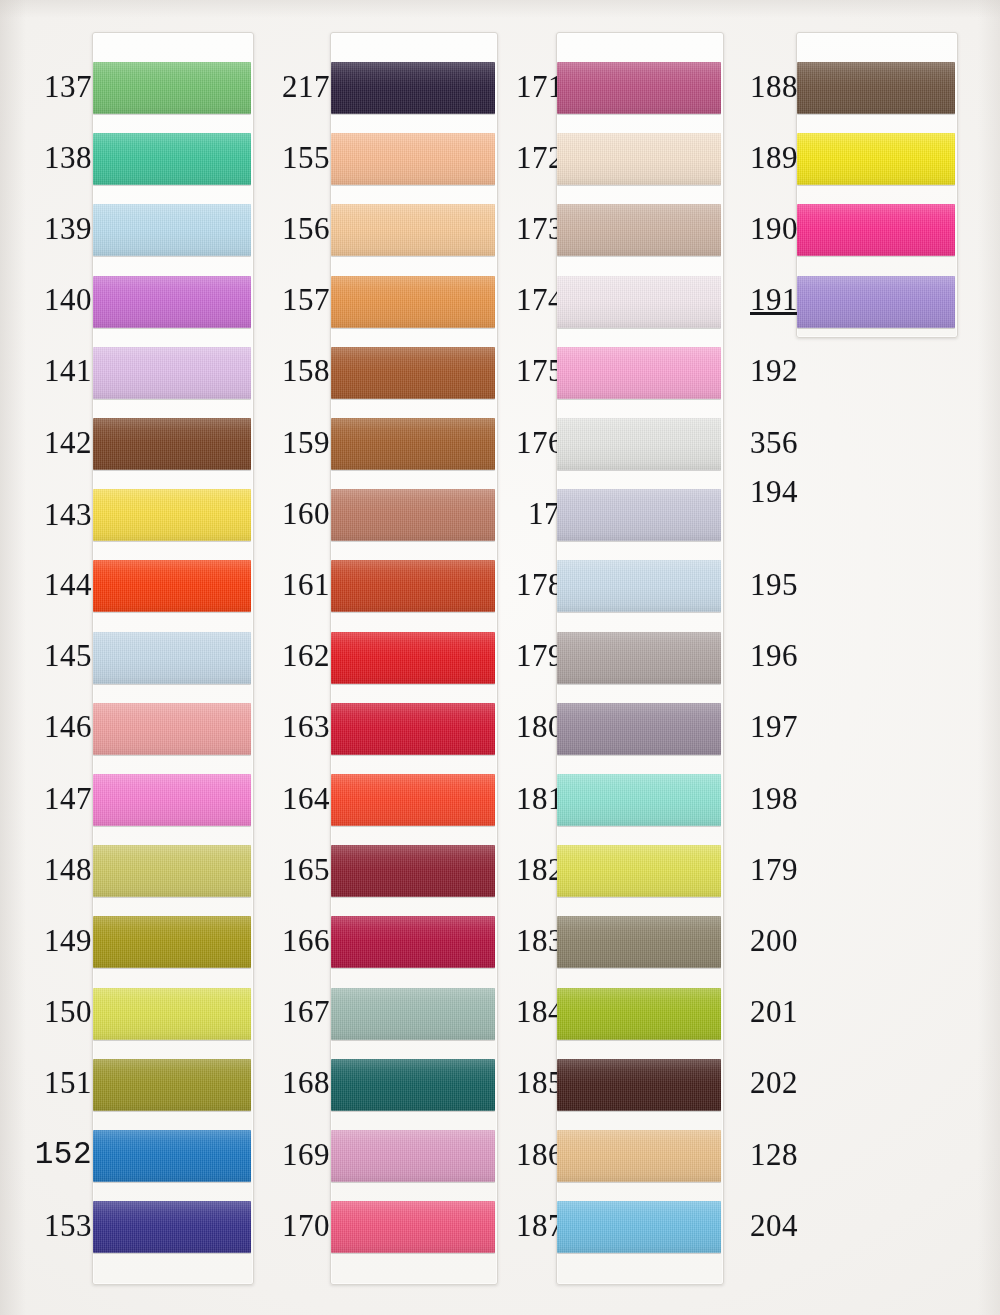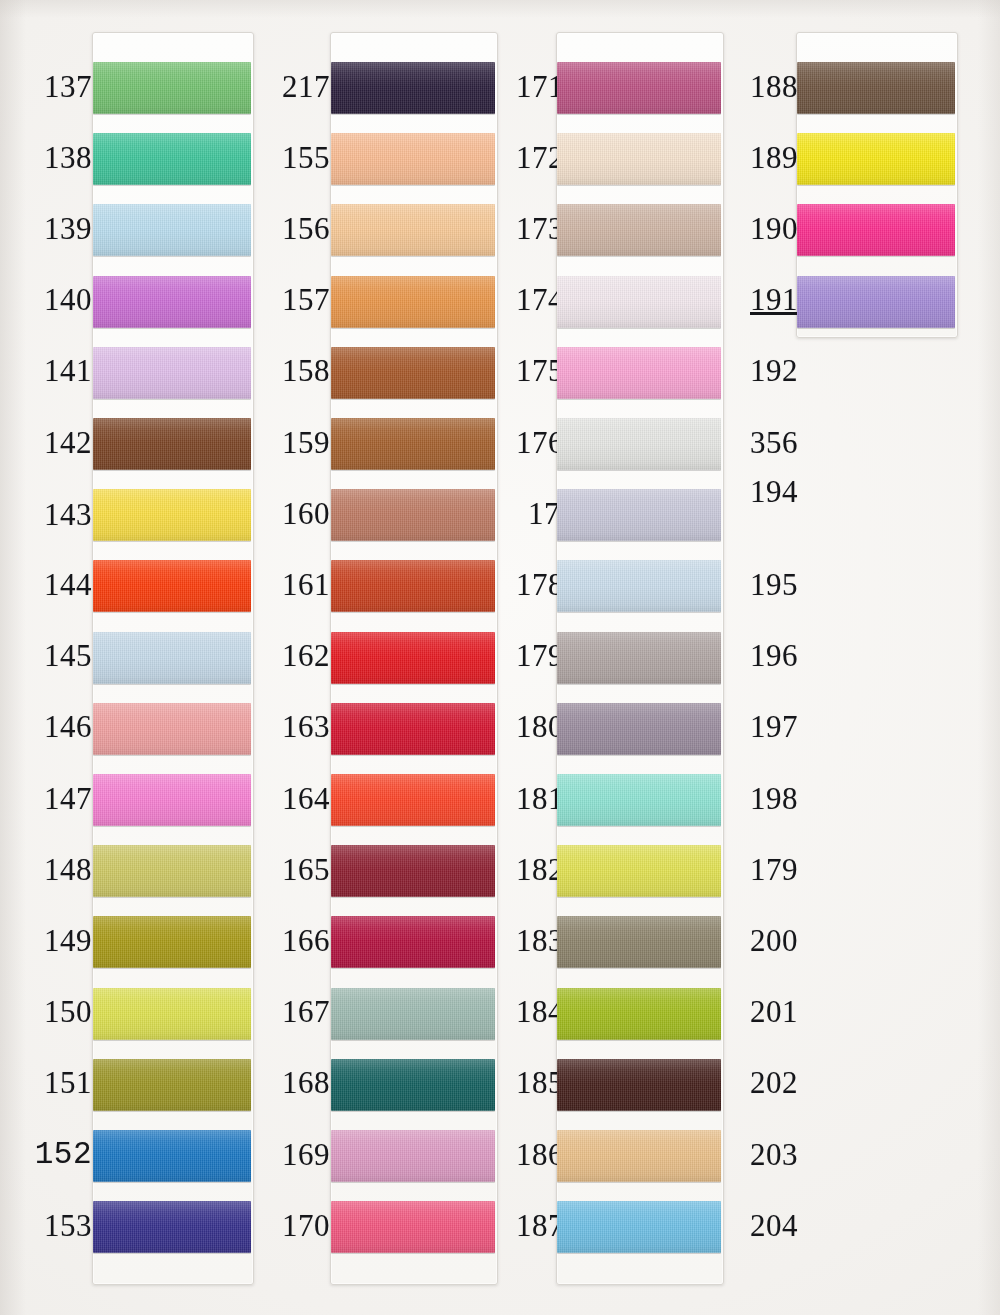--- a/index.html
+++ b/index.html
@@ -210,16 +210,16 @@
       <div class="num" style="left: 730px; width: 68px; top: 426.5px;">356</div>
       <div class="num" style="left: 730px; width: 68px; top: 476px;">194</div>
       <div class="num" style="left: 730px; width: 68px; top: 568.9px;">195</div>
       <div class="num" style="left: 730px; width: 68px; top: 640.1px;">196</div>
       <div class="num" style="left: 730px; width: 68px; top: 711.3px;">197</div>
       <div class="num" style="left: 730px; width: 68px; top: 782.5px;">198</div>
       <div class="num" style="left: 730px; width: 68px; top: 853.7px;">179</div>
       <div class="num" style="left: 730px; width: 68px; top: 924.9px;">200</div>
       <div class="num" style="left: 730px; width: 68px; top: 996.1px;">201</div>
       <div class="num" style="left: 730px; width: 68px; top: 1067.3px;">202</div>
-      <div class="num" style="left: 730px; width: 68px; top: 1138.5px;">203</div>
+      <div class="num" style="left: 730px; width: 68px; top: 1138.5px;">128</div>
       <div class="num" style="left: 730px; width: 68px; top: 1209.7px;">204</div>
     </div>
   </div>
 
 </body></html>

